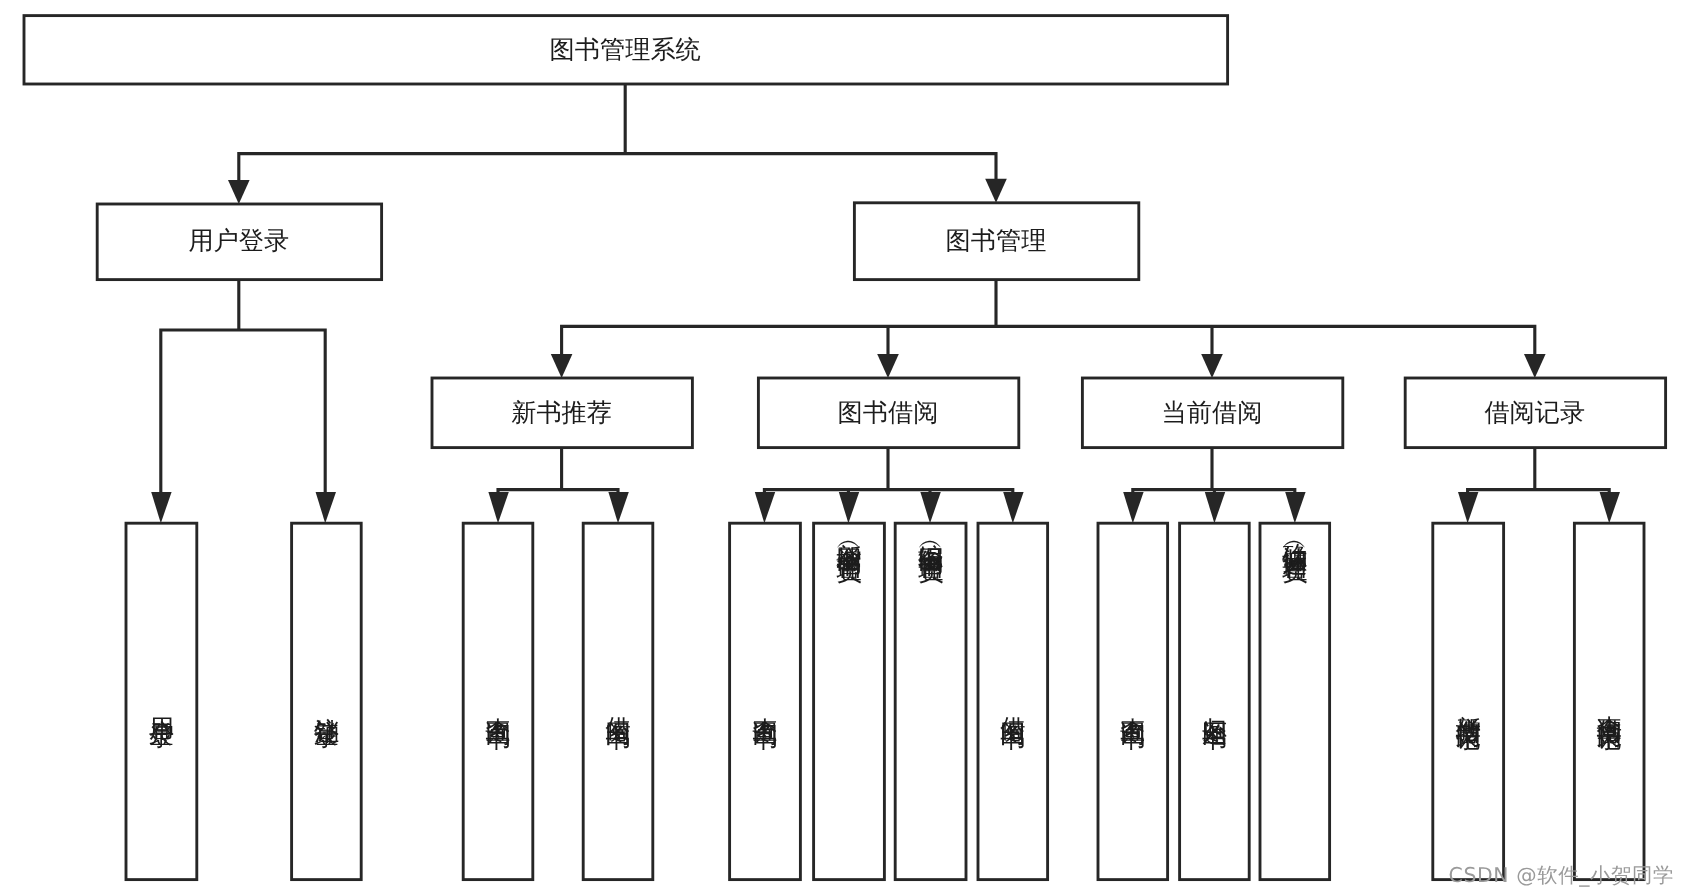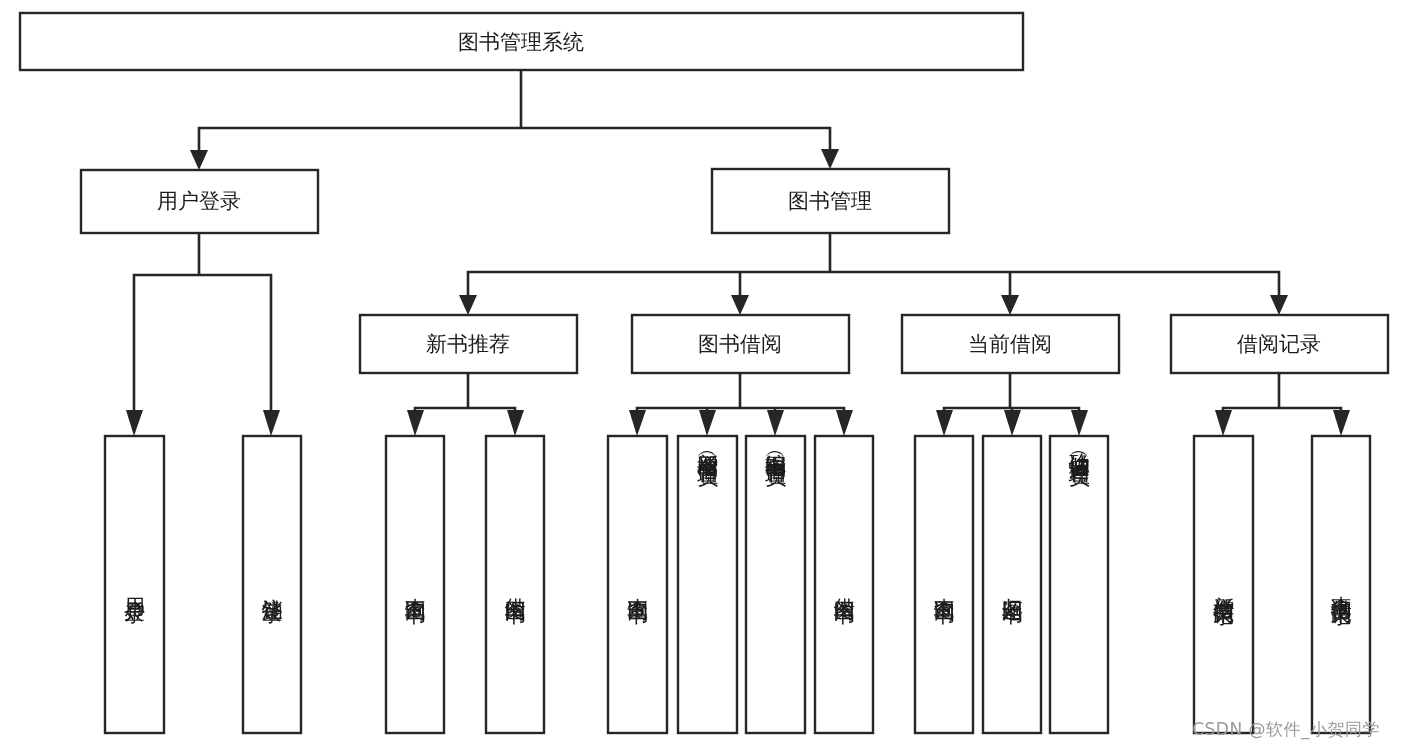--- a/index.html
+++ b/index.html
@@ -63,21 +63,21 @@
     font-family: "DejaVu Sans", "Liberation Sans", sans-serif;
     font-size: 21px;
     line-height: 1.06;
     color: #1c1c1c;
     letter-spacing: 2px;
     white-space: nowrap;
     text-align: center;
   }
   .watermark {
     position: absolute;
-    right: 25px;
+    right: 10px;
     bottom: 6px;
     font-family: "DejaVu Sans", "Liberation Sans", sans-serif;
     font-size: 17px;
     color: #9a9a9a;
     white-space: nowrap;
     letter-spacing: 0.5px;
   }
 </style>
 </head>
 <body>

